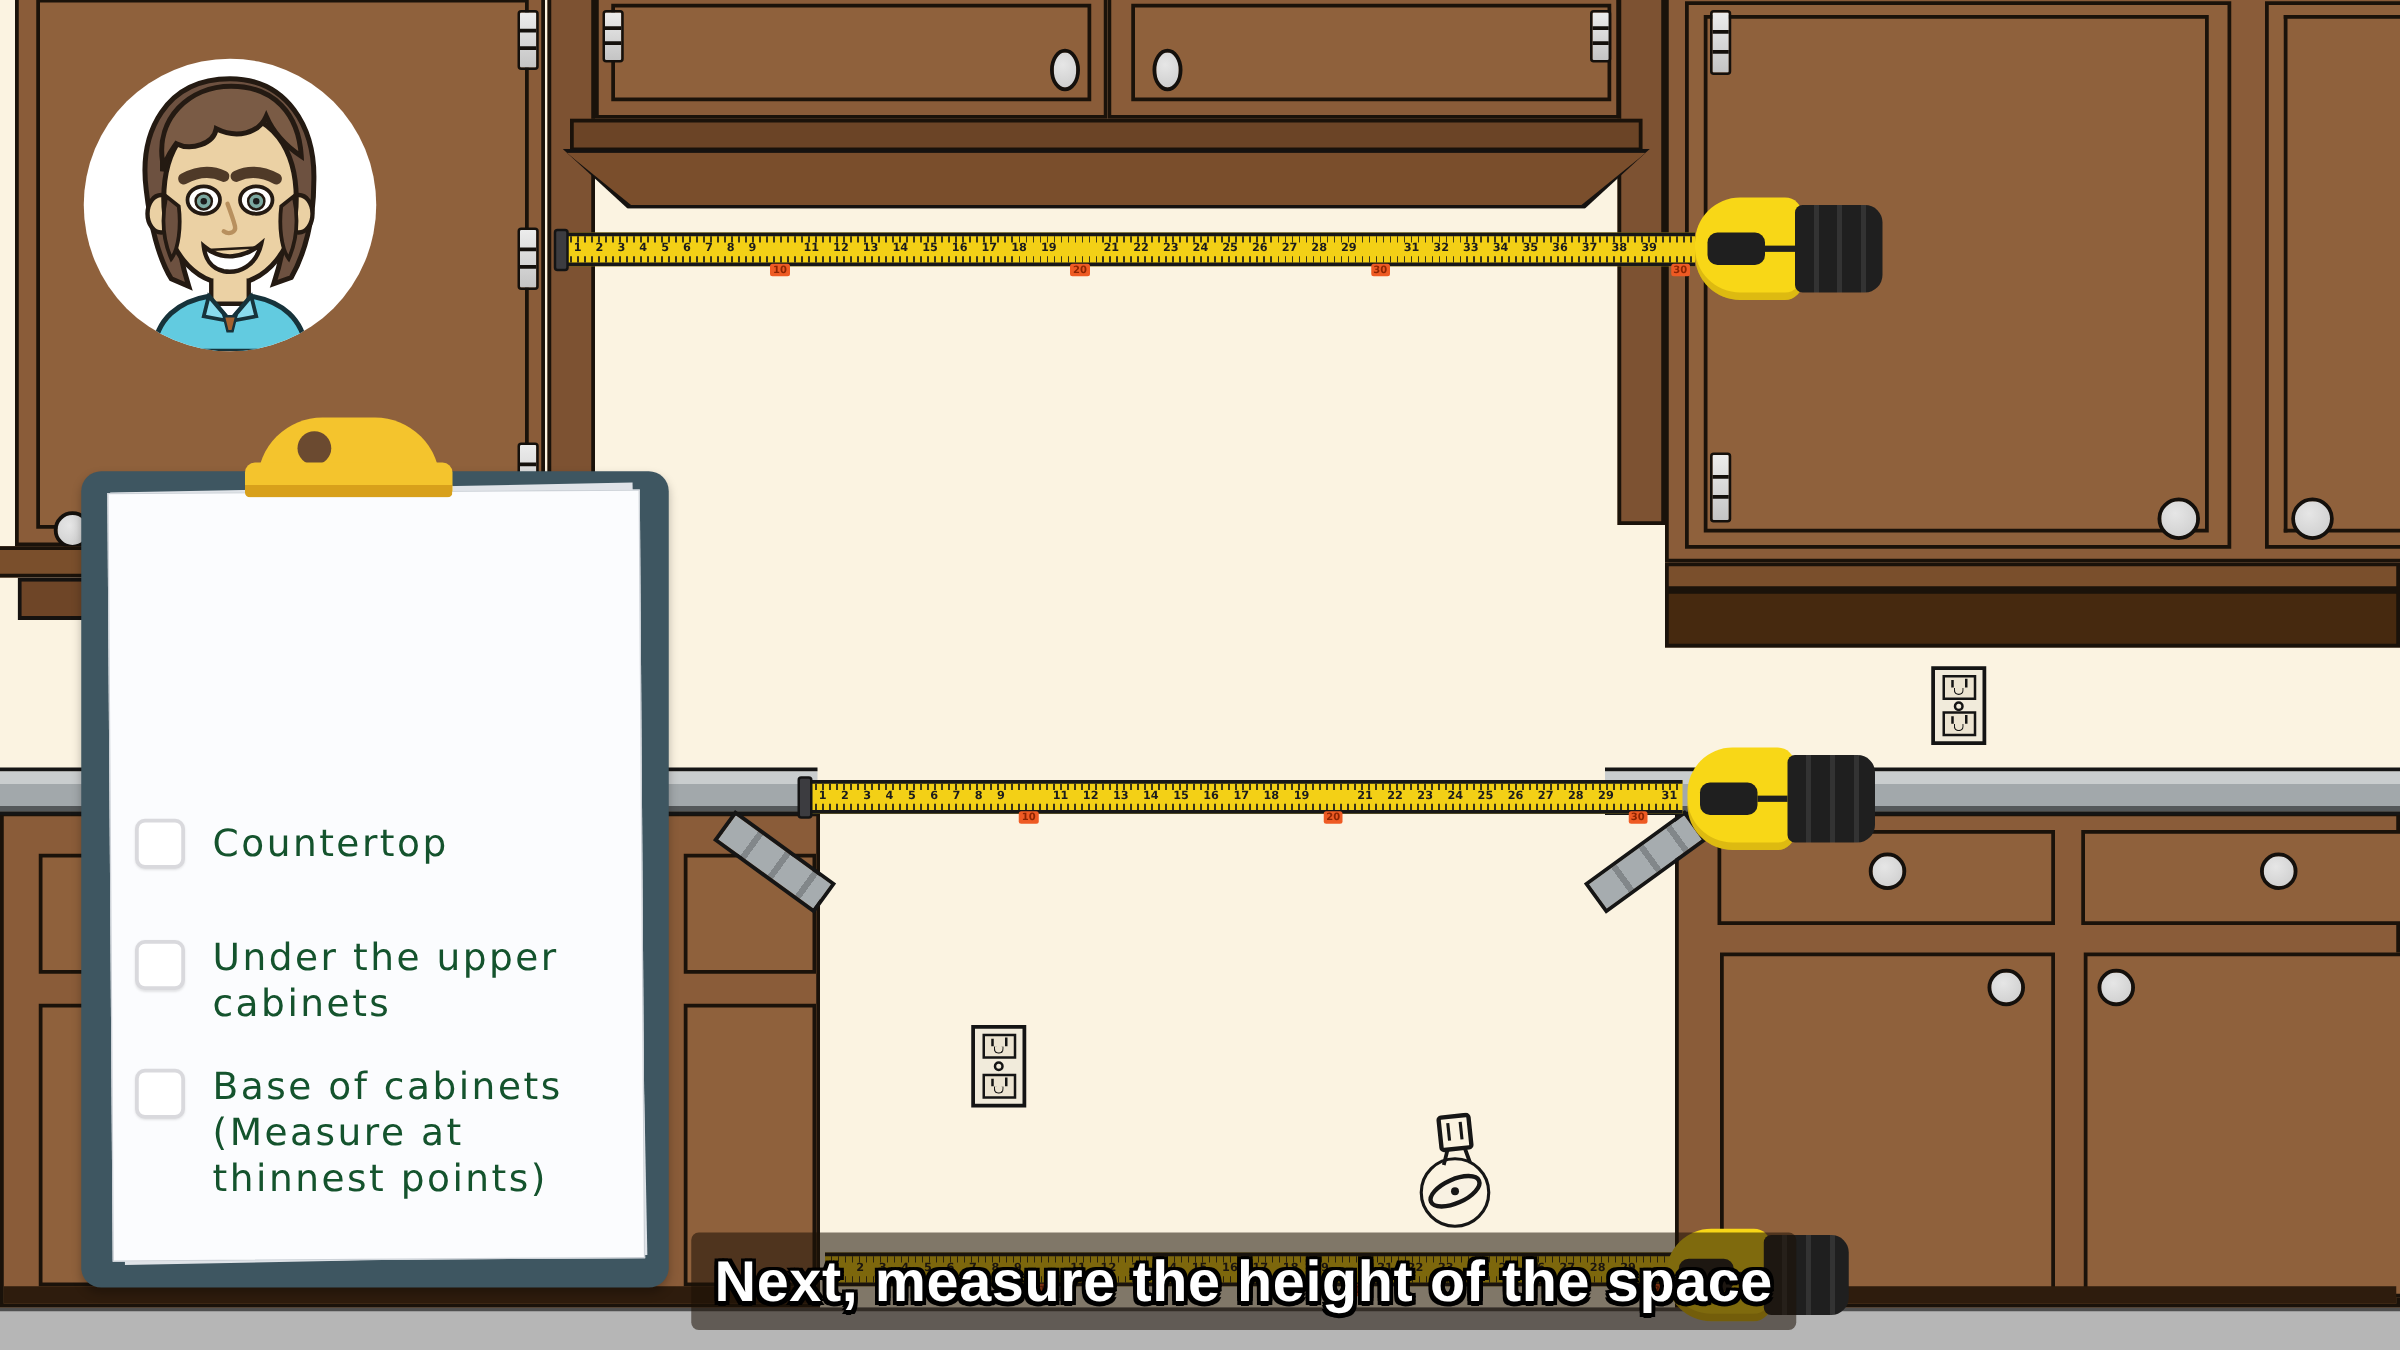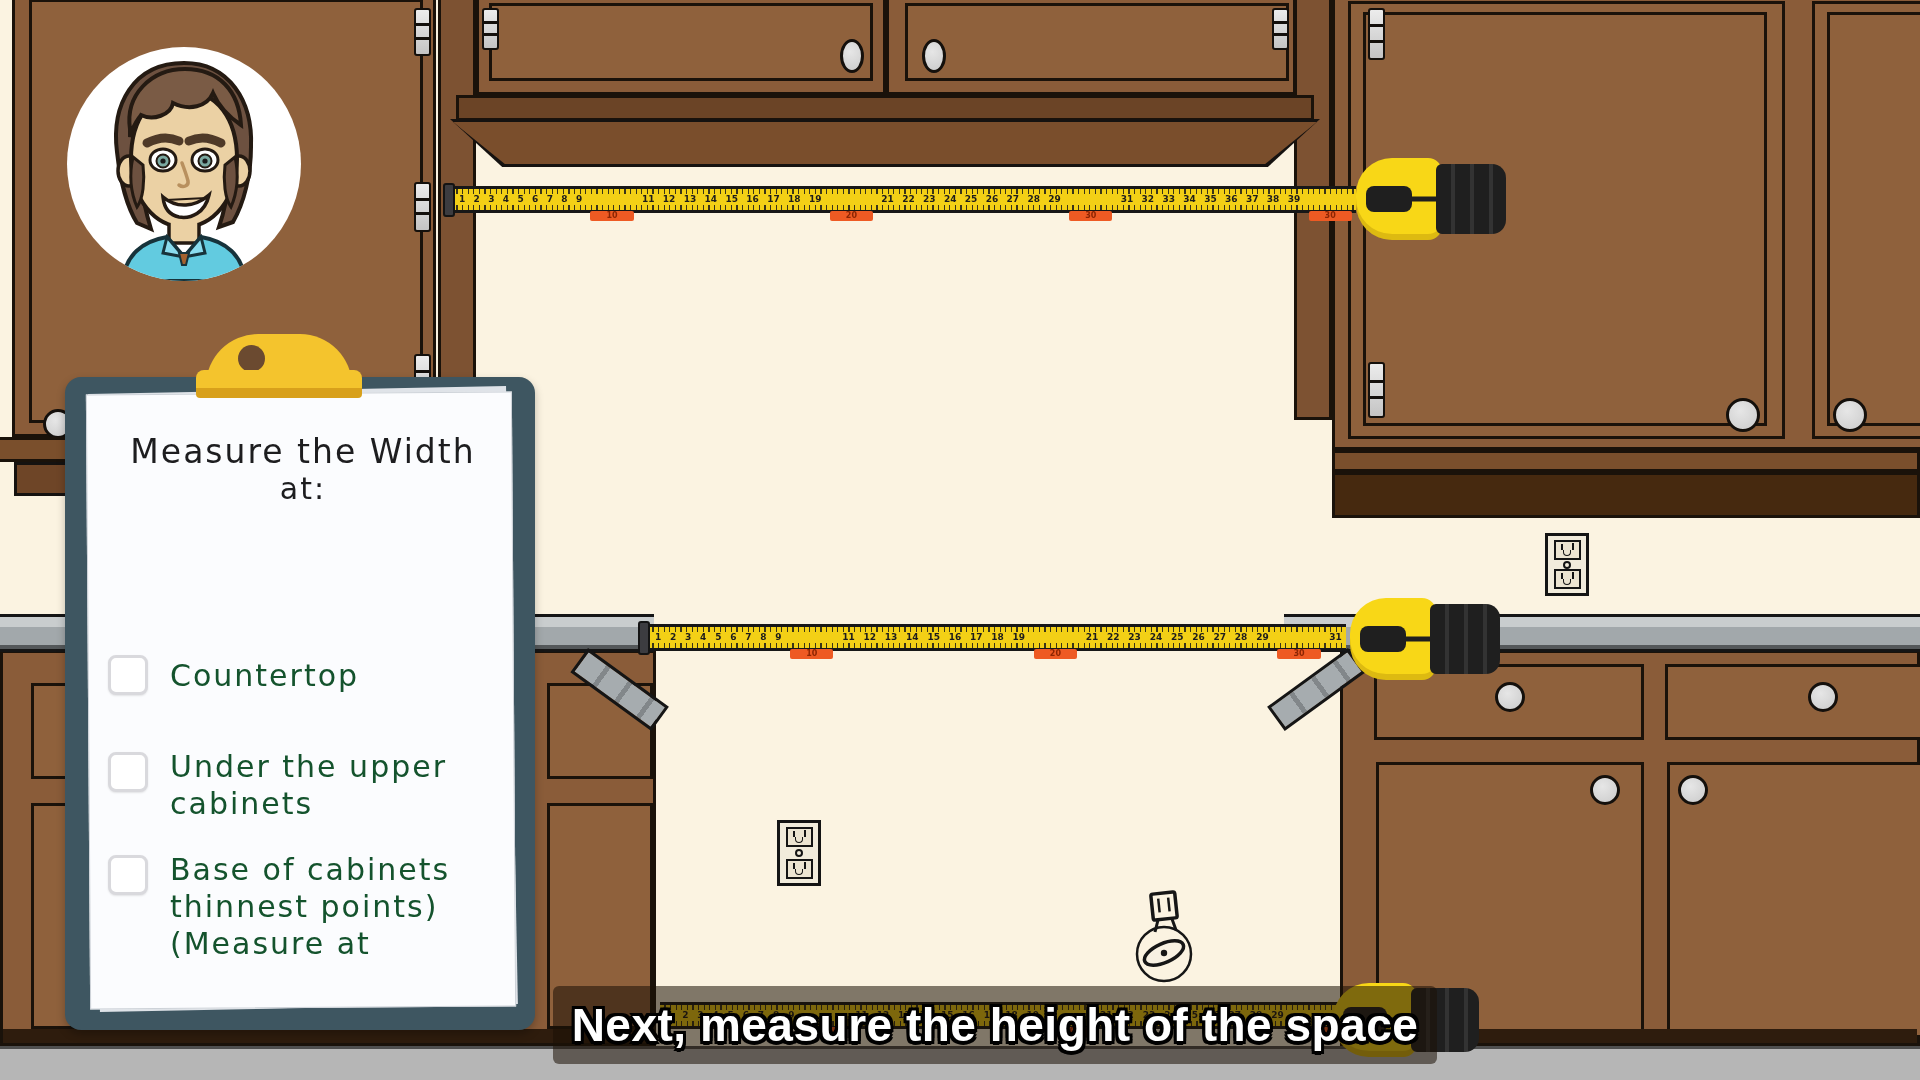--- a/index.html
+++ b/index.html
@@ -25,21 +25,21 @@
       background:repeating-linear-gradient(90deg,#a6acaf 0 22px,#82878a 22px 27px);}
   
   .blade{height:27px;background:#f3d016;border-top:3px solid #171717;border-bottom:3px solid #171717;}
   .ticks-t,.ticks-b{position:absolute;left:0;right:0;height:5px;
       background:repeating-linear-gradient(90deg,transparent 0 4.4px,rgba(25,25,25,.85) 4.4px 5.6px);}
   .ticks-t{top:0}.ticks-b{bottom:0}
   .nums{position:absolute;top:0;bottom:0;left:7px;right:4px;display:flex;
       justify-content:space-between;align-items:center;
       font:700 9px "DejaVu Sans",sans-serif;color:#1c1c1c;}
   .nums span{line-height:1}
-  .nums span.dec{background:#ee5a23;color:#8c2503;padding:1px 16px;border-radius:2px;font-size:8px;margin-top:32px;}
+  .nums span.dec{background:#ee5a23;color:#8c2503;padding:1px 2px;border-radius:2px;font-size:8px;margin-top:32px;}
   .hook{width:12px;height:34px;background:#3c3c40;border:2px solid #141414;border-radius:3px;}
   .tfront{position:absolute;background:#f8d717;border-radius:36px 14px 14px 36px;
       box-shadow:inset 0 -6px 0 rgba(140,100,0,.25);}
   .tback{position:absolute;background:repeating-linear-gradient(90deg,#1f1f1f 0 15px,#333 15px 19px);
       border-radius:6px 14px 14px 6px;}
   .tclip{position:absolute;background:#1f1f1f;border-radius:8px;}
   .tclip::after{content:'';position:absolute;left:100%;top:50%;width:24px;height:5px;
       background:#1f1f1f;transform:translateY(-50%);}
   
   .outlet{width:44px;background:#f1ebdb;border:3px solid #141414;display:flex;
@@ -352,44 +352,40 @@
     </svg>
   </div>
 
   <div class="abs board" style="left:65px;top:377px;width:470px;height:653px;z-index:7;"></div>
   <div class="abs" style="left:94px;top:390px;width:418px;height:618px;background:#dfe3e8;transform:rotate(-1.1deg);z-index:7;"></div>
   <div class="abs paper" style="left:88px;top:393px;width:426px;height:615px;transform:rotate(-0.4deg);z-index:7;"></div>
   <div class="abs clip-gold" style="left:206px;top:334px;width:146px;height:52px;border-radius:70px 70px 0 0;z-index:8;"></div>
   <div class="abs" style="left:238px;top:345px;width:27px;height:27px;border-radius:50%;background:#6b4a30;z-index:8;"></div>
   <div class="abs clip-gold" style="left:196px;top:370px;width:166px;height:28px;border-radius:8px 8px 4px 4px;border-bottom:10px solid #d8a01b;z-index:8;"></div>
 
-  <div class="abs cb-title" style="left:92px;top:432px;width:422px;z-index:8;">
-    <div>Measure the Width</div>
-    <div style="font-size:30px;">at:</div>
-  </div>
 
   <div class="abs" style="left:108px;top:655px;z-index:8;">
     <div class="checkbox abs" style="left:0;top:0;"></div>
     <div class="cb-label abs" style="left:62px;top:2px;">
       <div>Countertop</div>
     </div>
   </div>
   <div class="abs" style="left:108px;top:752px;z-index:8;">
     <div class="checkbox abs" style="left:0;top:0;"></div>
     <div class="cb-label abs" style="left:62px;top:-4px;">
       <div>Under the upper</div>
       <div>cabinets</div>
     </div>
   </div>
   <div class="abs" style="left:108px;top:855px;z-index:8;">
     <div class="checkbox abs" style="left:0;top:0;"></div>
     <div class="cb-label abs" style="left:62px;top:-4px;">
       <div>Base of cabinets</div>
+      <div>(Measure at</div>
       <div>thinnest points)</div>
-      <div>(Measure at</div>
     </div>
   </div>
 
   <div class="abs caption-box" style="left:553px;top:986px;width:884px;height:78px;z-index:9;">
     <div class="caption-text">Next, measure the height of the space</div>
   </div>
 
 </div>
 
 </body></html>

